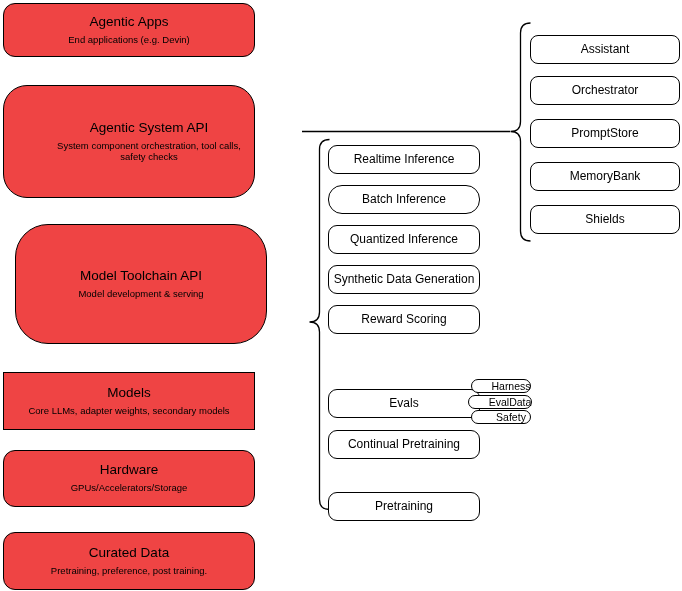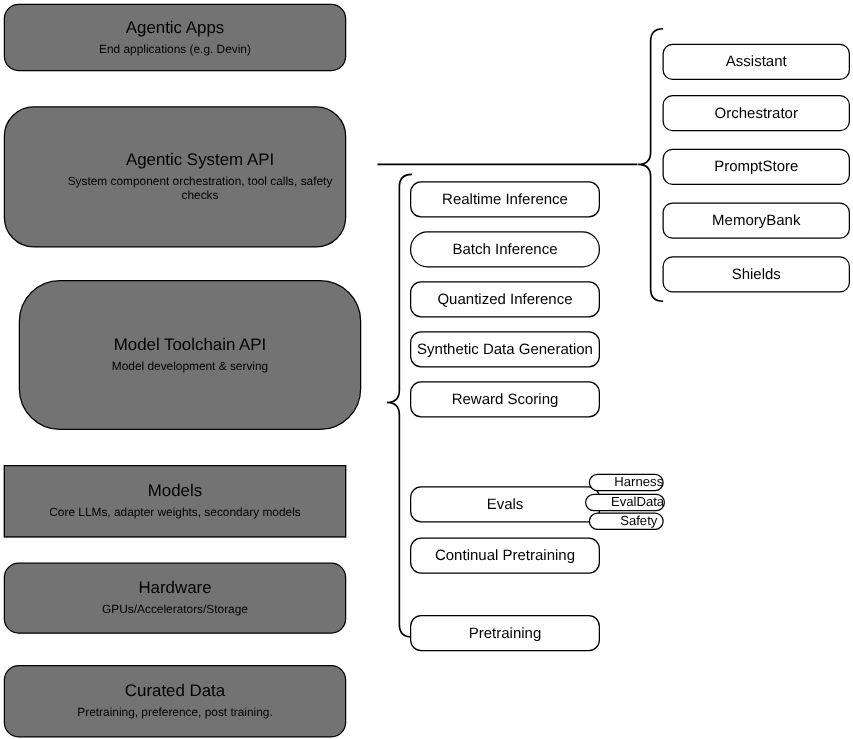--- a/index.html
+++ b/index.html
@@ -14,22 +14,22 @@
   svg.overlay {
     position: absolute;
     left: 0; top: 0;
     width: 682px; height: 591px;
     pointer-events: none;
   }
   
   .box {
     position: absolute;
     left: 3px;
-    width: 274px;
-    background: #737373;
+    width: 252px;
+    background: #ef4444;
     border: 1.3px solid #000000;
     box-sizing: border-box;
     display: flex;
     flex-direction: column;
     align-items: center;
     justify-content: center;
     text-align: center;
     gap: 4px;
     z-index: 2;
   }

